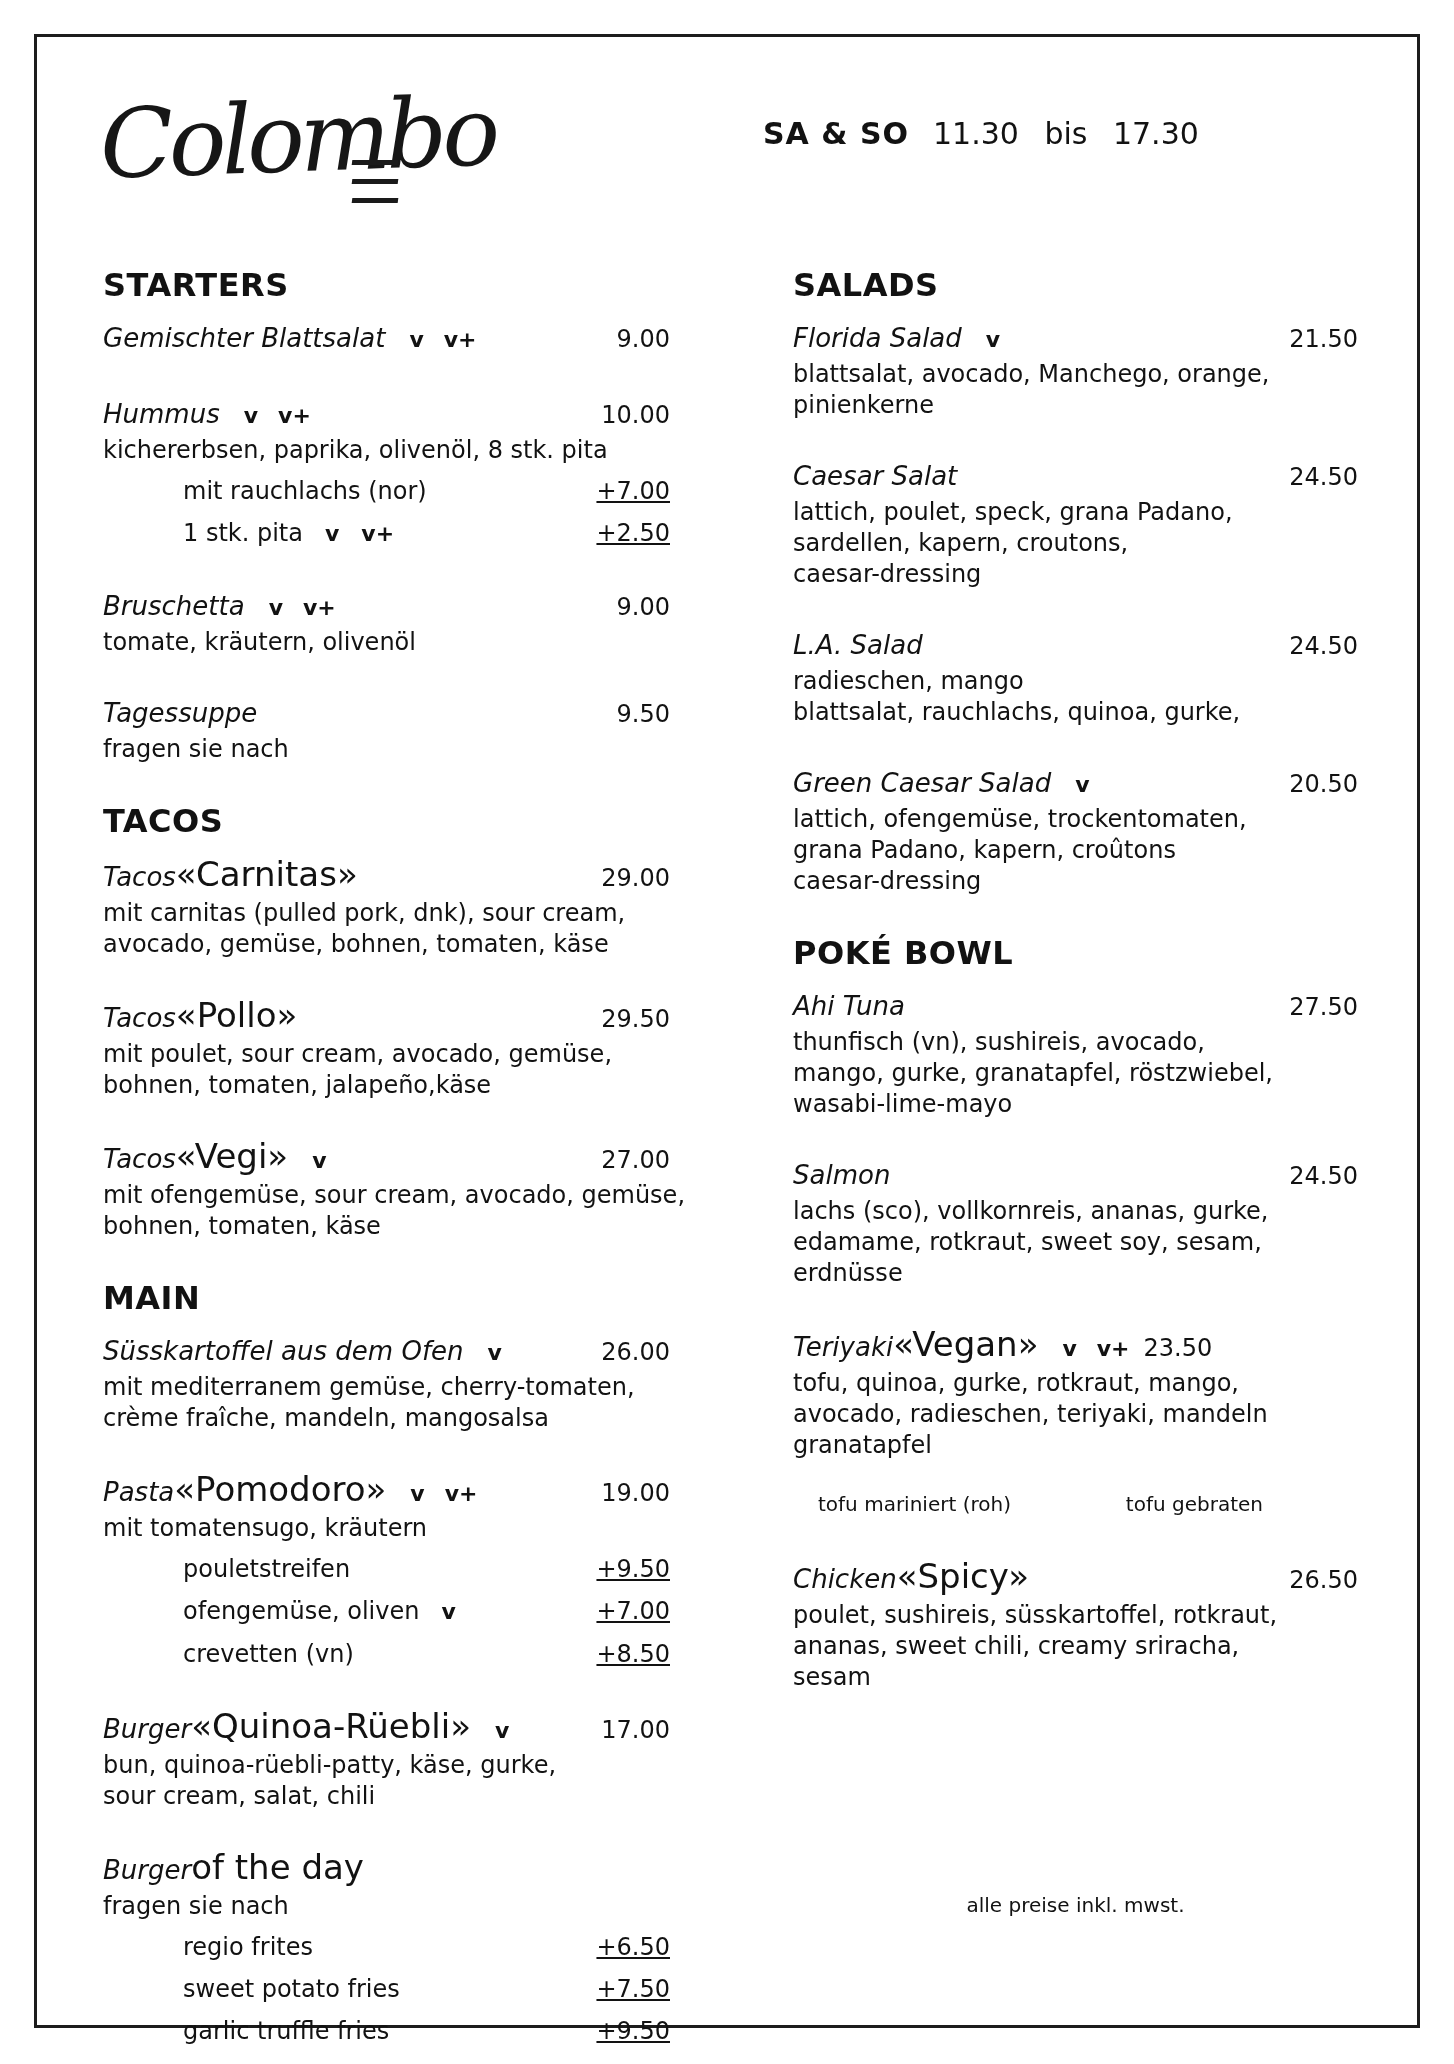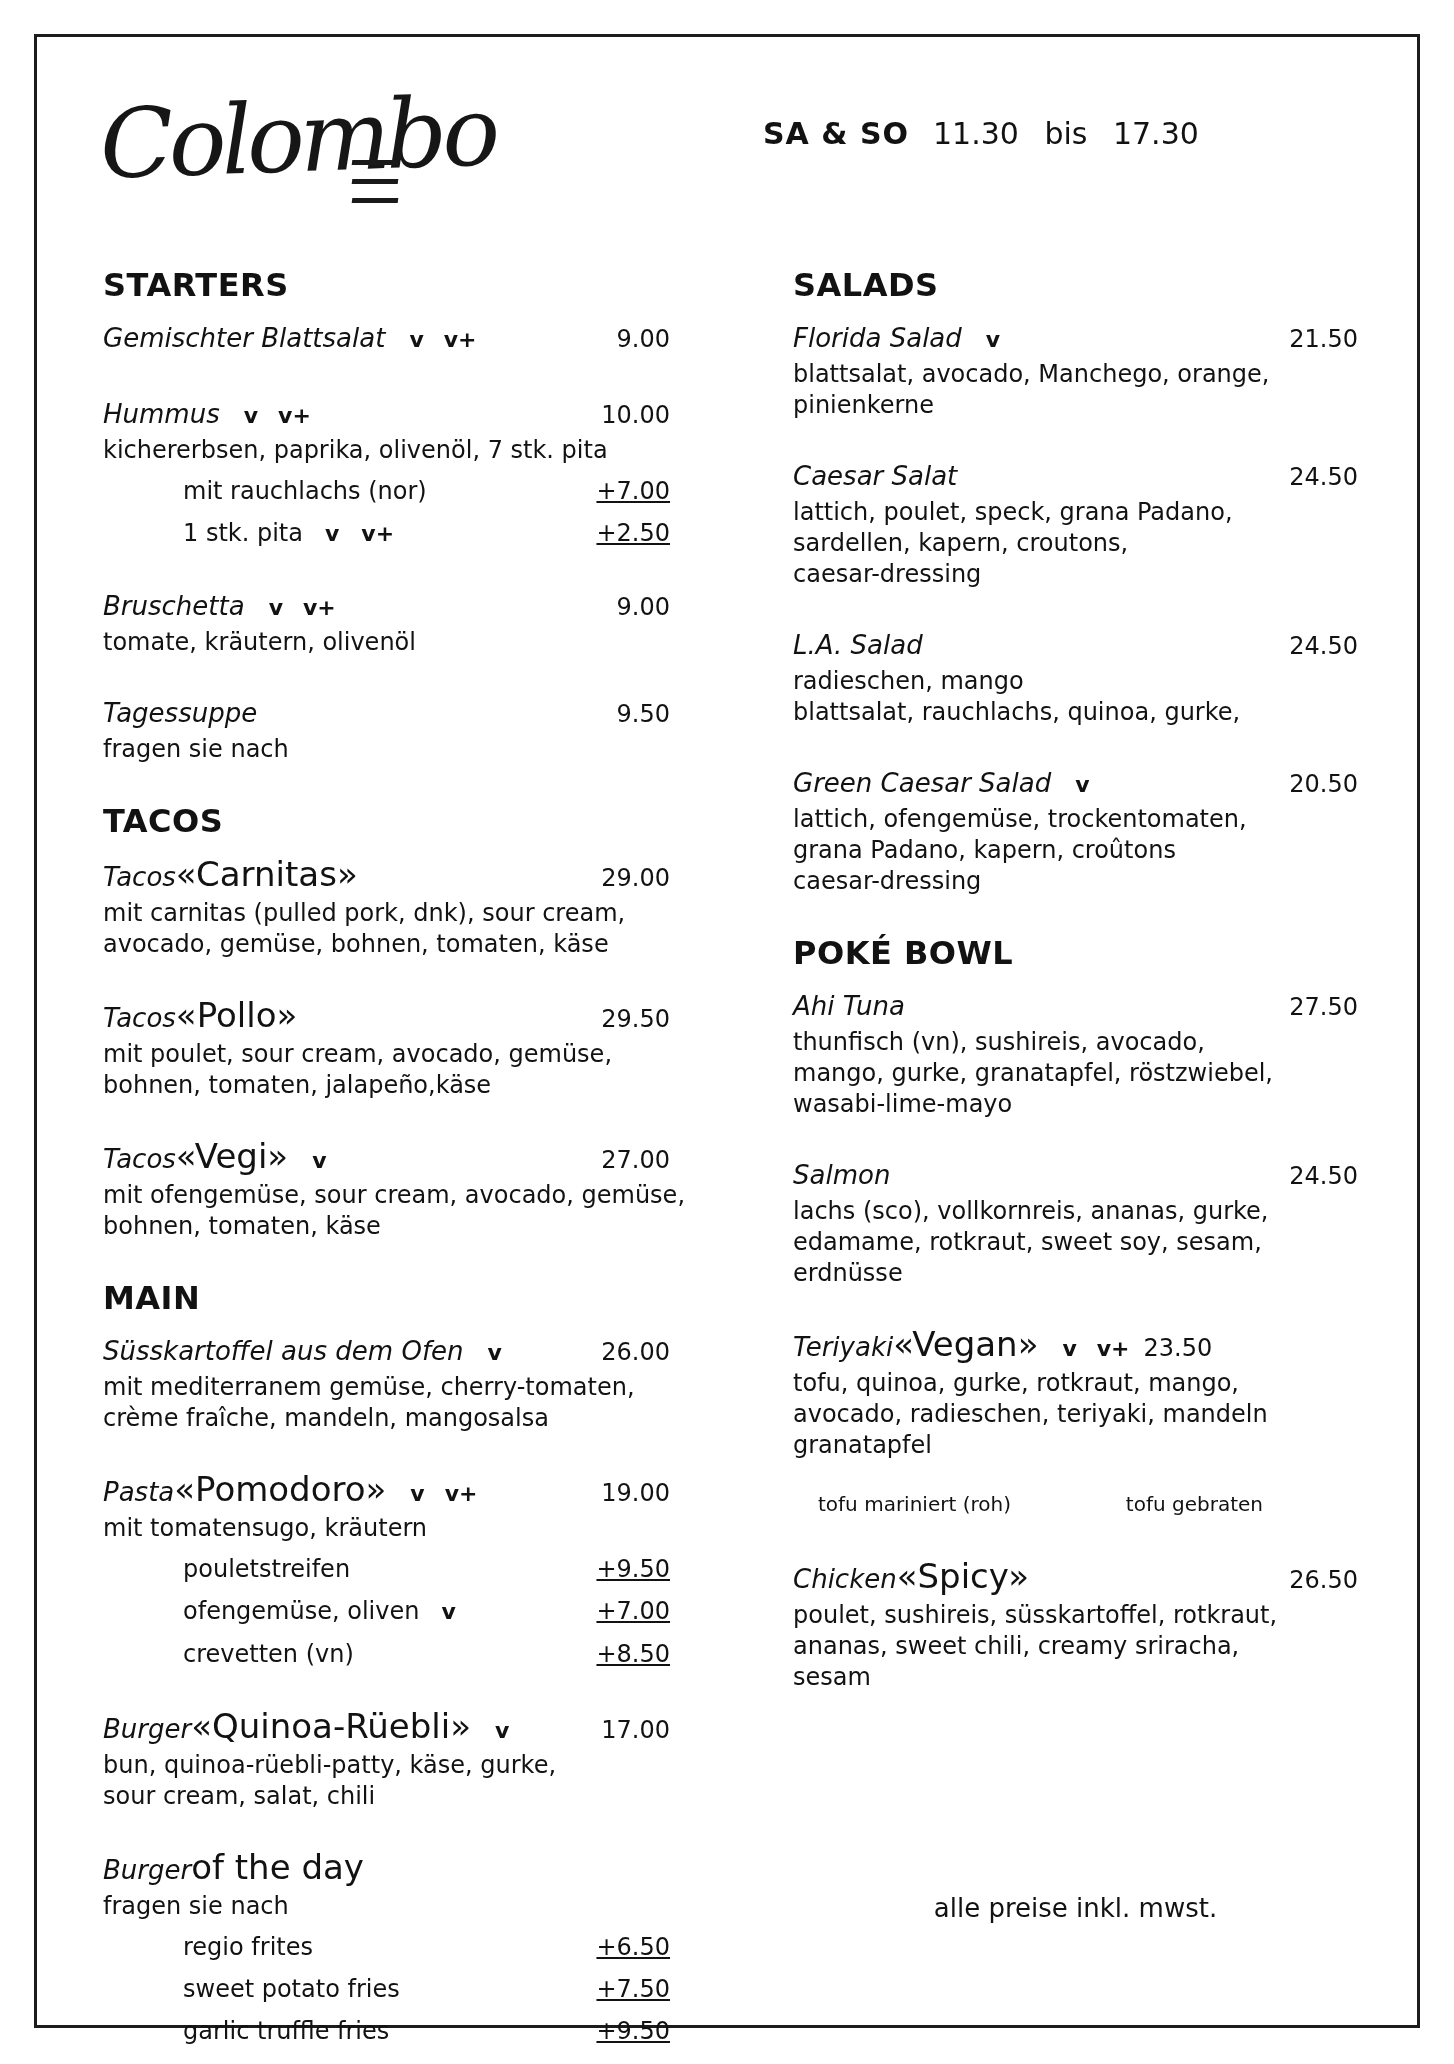--- a/index.html
+++ b/index.html
@@ -26,21 +26,21 @@
   .tag + .tag{margin-left:20px;}
   .price{margin-left:auto;font-size:24px;}
   .price.inline{margin-left:14px;}
   .desc{font-size:24px;line-height:31px;white-space:nowrap;}
   .sub{display:flex;align-items:baseline;margin:8px 0 0 80px;line-height:34px;font-size:24px;white-space:nowrap;}
   .sub .price{margin-left:auto;text-decoration:underline;}
   .sub .tag{margin-left:22px;}
   .options{display:flex;font-size:20px;line-height:34px;margin-top:26px;white-space:nowrap;}
   .opt:first-child{margin-left:25px;}
   .opt:last-child{margin-left:auto;margin-right:95px;}
-  .footer-note{position:absolute;left:793px;top:1893px;width:565px;text-align:center;font-size:26px;}
+  .footer-note{position:absolute;left:793px;top:1893px;width:565px;text-align:center;font-size:20px;}
 </style>
 </head>
 <body>
 
 <div class="frame"></div>
 
 <div class="logo">
   <span class="logo-text">Colombo</span>
 </div>
 <div class="logo-lines">
@@ -66,21 +66,21 @@
             <span class="price">9.00</span>
           </div>
         </div>
         <div class="item">
           <div class="head">
             <span class="name"><span class="ni">Hummus</span></span>
             <span class="tag">v</span>
             <span class="tag">v+</span>
             <span class="price">10.00</span>
           </div>
-          <div class="desc">kichererbsen, paprika, olivenöl, 7 stk. pita</div>
+          <div class="desc">kichererbsen, paprika, olivenöl, 8 stk. pita</div>
           <div class="sub">
             <span class="sub-name">mit rauchlachs (nor)</span>
             <span class="price">+7.00</span>
           </div>
           <div class="sub">
             <span class="sub-name">1 stk. pita</span>
             <span class="tag">v</span>
             <span class="tag">v+</span>
             <span class="price">+2.50</span>
           </div>

